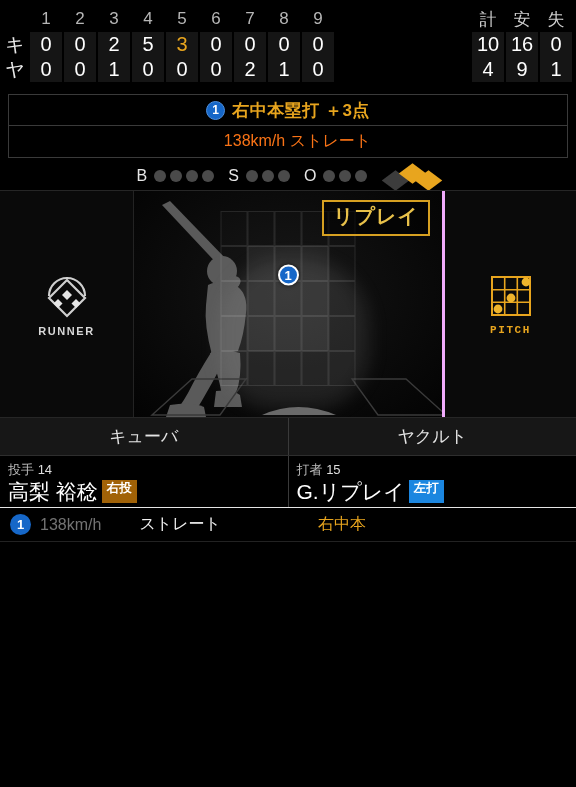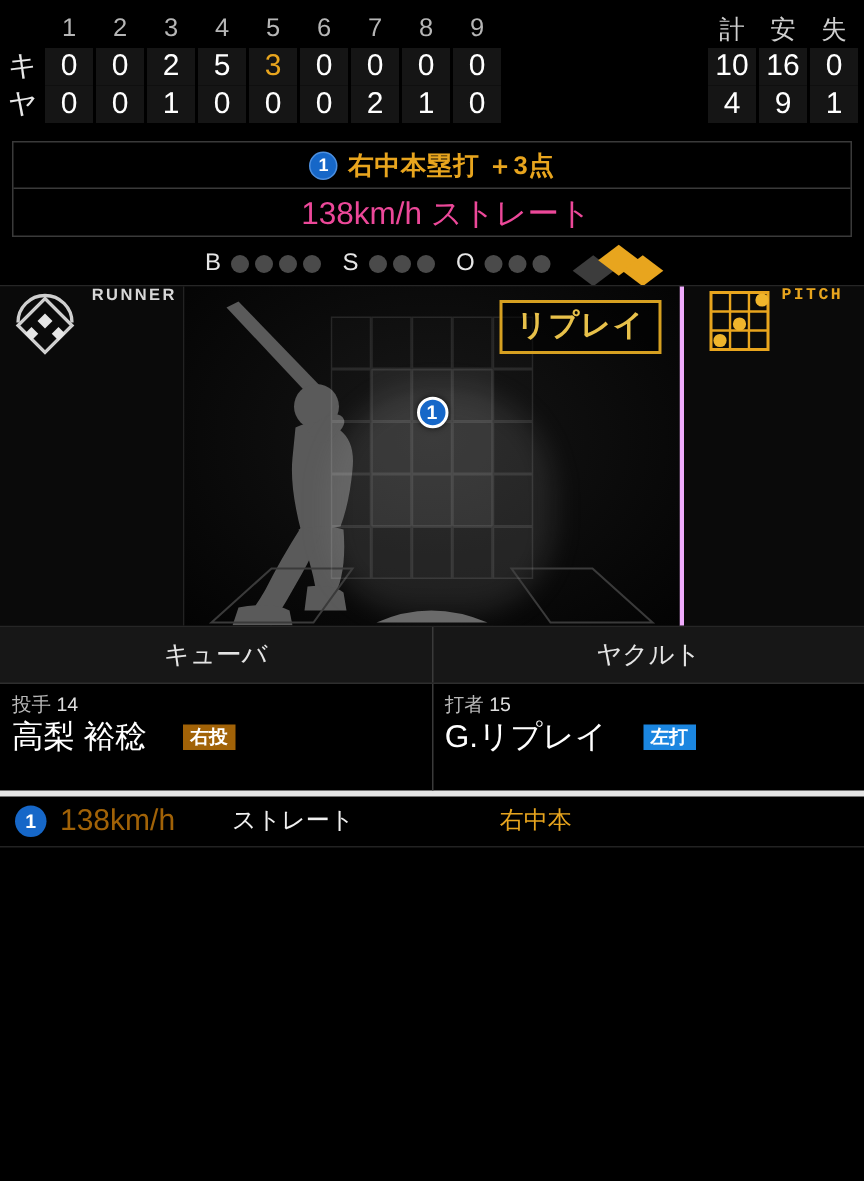--- a/index.html
+++ b/index.html
@@ -40,21 +40,21 @@
   }
   .banner-top, .banner-bot {
     height: 31px;
     display: flex; align-items: center; justify-content: center;
     gap: 7px;
   }
   .banner-top { border-bottom: 1px solid #3a3a3a; }
   .banner-text {
     color: #e8a51e; font-size: 17px; font-weight: bold; letter-spacing: .5px;
   }
-  .banner-sub { color: #ec4899; font-size: 21px; margin-left: 19px; }
+  .banner-sub { color: #f97316; font-size: 16px; margin-left: 19px; }
   .num-badge {
     width: 19px; height: 19px; border-radius: 50%;
     background: #1667c8; color: #fff;
     font-size: 12px; font-weight: bold;
     display: inline-flex; align-items: center; justify-content: center;
     flex: 0 0 auto; border: 1px solid #4d90e0;
   }
 
   
   .countrow {
@@ -79,22 +79,22 @@
   .base.b1 { left: 33px; top: 7px; }
 
   
   .viewer {
     position: relative; height: 228px;
     display: flex; align-items: stretch;
     border-top: 1px solid #262626; border-bottom: 1px solid #262626;
     background: #090909;
   }
   .side-panel {
-    width: 123px; display: flex; flex-direction: row;
-    align-items: flex-start; justify-content: center; gap: 5px;
+    width: 134px; display: flex; flex-direction: column;
+    align-items: center; justify-content: center; gap: 5px;
     background: #0a0a0a;
   }
   .side-panel.right { border-left: 3px solid #f0abfc; font-family: Liberation Mono, monospace; }
   .side-panel.left { border-right: 1px solid #232323; }
   .side-label {
     font-size: 11px; letter-spacing: 1.6px; font-weight: bold;
   }
   .side-label.runner { color: #d8d8d8; }
   .side-label.pitch { color: #e8a51e; }
 
@@ -139,46 +139,46 @@
 
   
   .teams { display: flex; height: 38px; background: #171717; border-bottom: 1px solid #2e2e2e; }
   .team {
     flex: 1; display: flex; align-items: center; justify-content: center;
     font-size: 17px; color: #e4e4e4;
   }
   .team + .team { border-left: 1px solid #3a3a3a; }
 
   
-  .players { display: flex; height: 75px; border-bottom: 4px solid #e5e5e5; }
+  .players { display: flex; height: 52px; border-bottom: 1px solid #e5e5e5; }
   .player { flex: 1; padding: 5px 8px 0 8px; }
   .player + .player { border-left: 1px solid #3a3a3a; }
   .p-role { font-size: 13px; color: #b9b9b9; line-height: 1.4; }
   .p-role .num { color: #dedede; font-size: 13px; }
-  .p-name-row { display: flex; align-items: center; gap: 24px; margin-top: 1px; }
+  .p-name-row { display: flex; gap: 4px; margin-top: 1px; }
   .p-name { font-size: 21px; color: #fff; line-height: 1.1; }
   .p-badge {
     font-size: 12.5px; font-weight: bold; color: #fff;
     padding: 2px 5px 3px 5px; line-height: 1;
   }
   .p-badge.pink { background: #a16207; }
   .p-badge.blue { background: #1b86e0; }
 
   
   .pitchlog {
     height: 34px; display: flex; align-items: center;
     padding: 0 10px; gap: 9px; border-bottom: 1px solid #222;
   }
   .pl-badge {
     width: 21px; height: 21px; border-radius: 50%;
     background: #1667c8; color: #fff; font-size: 13px; font-weight: bold;
     display: flex; align-items: center; justify-content: center;
     flex: 0 0 auto;
   }
-  .pl-speed { font-size: 20px; color: #a16207; }
+  .pl-speed { font-size: 16px; color: #737373; }
   .pl-type { font-size: 16px; color: #f0f0f0; margin-left: 29px; }
   .pl-result { font-size: 16px; color: #e8a51e; margin-left: 88px; }
 
   .filler { flex: 1 1 auto; background: #000; }
 </style>
 </head>
 <body>
 
 <div id="app">
 

